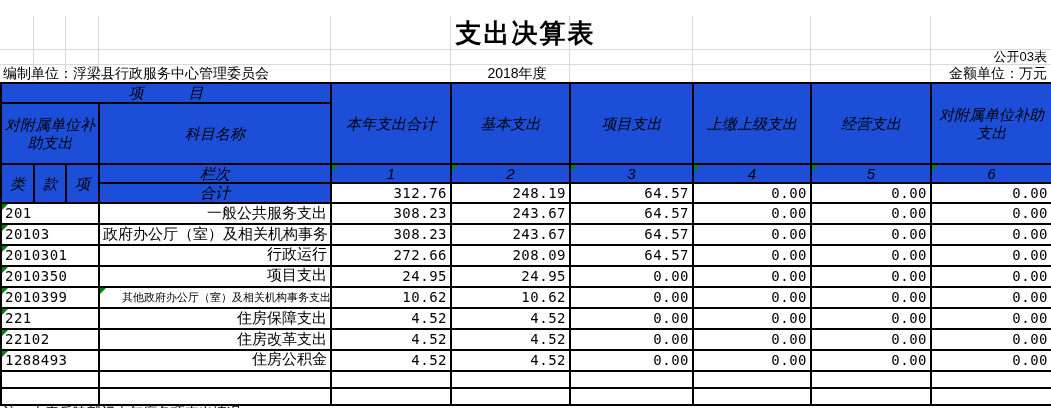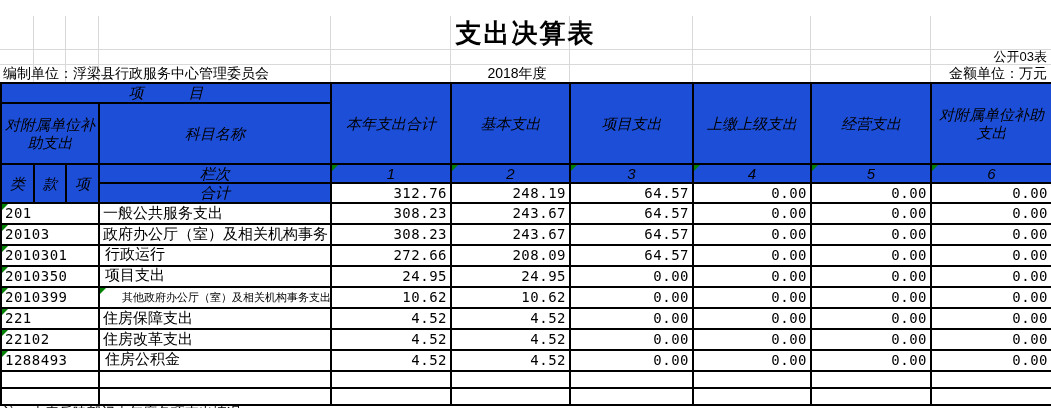--- a/index.html
+++ b/index.html
@@ -26,21 +26,21 @@
   .meta-amount { position: absolute; right: 4px; top: 0; }
 
   table { position: absolute; top: 66px; left: 0; width: 1049px;
           border-collapse: collapse; table-layout: fixed; }
   td { border: 2px solid #000; padding: 0 3px; font-size: 15px; line-height: 1.15;
        overflow: hidden; white-space: nowrap; position: relative; vertical-align: middle; }
 
   .hdr  { background: #1d4ed8; text-align: center; white-space: normal; font-style: italic; }
   .num  { text-align: right; font-family: "DejaVu Sans Mono", monospace; font-size: 14px; letter-spacing: 0.5px; }
   .code { text-align: left;  font-family: "DejaVu Sans Mono", monospace; font-size: 14px; letter-spacing: 0.5px; }
-  .name { text-align: left; }
+  .name { text-align: right; }
   .ind  { padding-left: 5px; font-family: Liberation Serif, serif; }
   .tiny { font-size: 11px; padding-left: 22px; }
   .ctr  { text-align: center; }
 
   .r-proj  { height: 20px; }
   .r-big   { height: 61px; }
   .r-lanci { height: 19px; }
   .r-total { height: 18px; }
   .r-data  { height: 21px; }
   .r-empty { height: 17px; }

